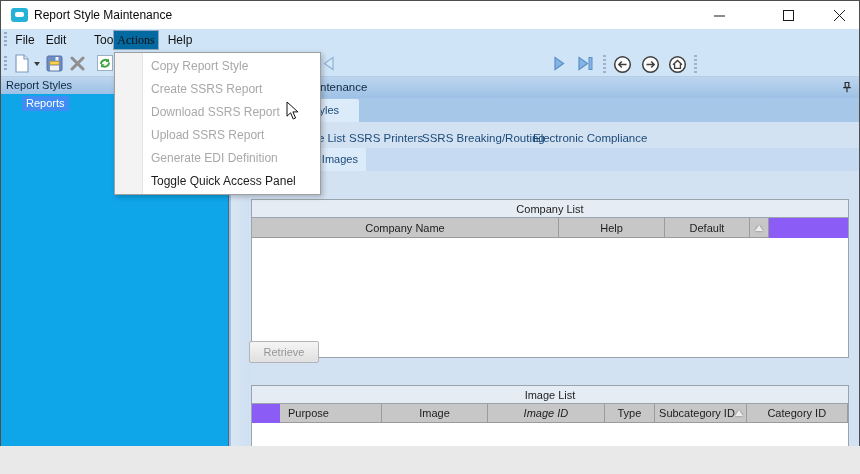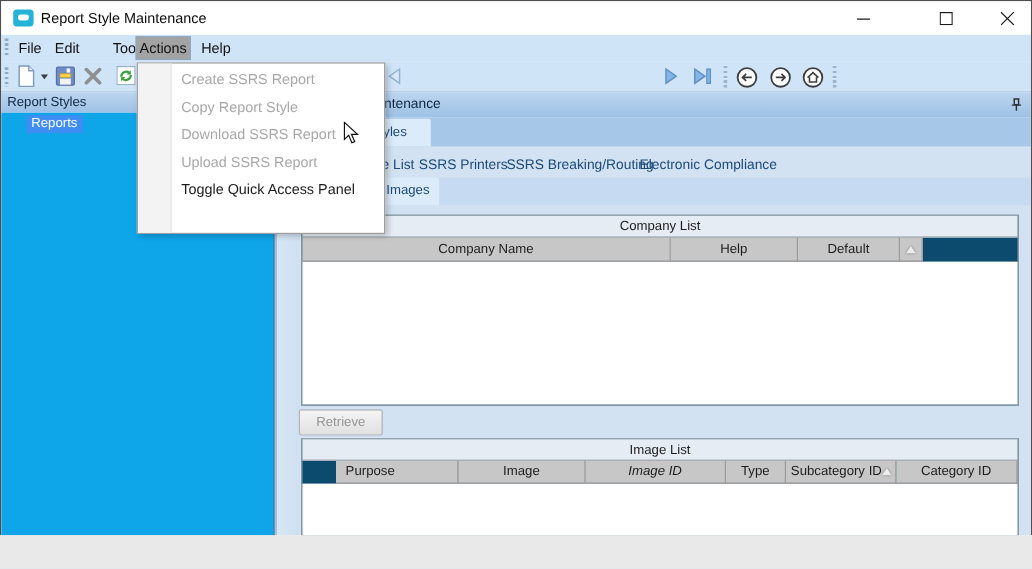--- a/index.html
+++ b/index.html
@@ -11,41 +11,41 @@
   .titlebar{left:0;top:0;width:860px;height:28px;background:#ffffff;}
   .app-icon{left:10px;top:7px;width:17px;height:14px;background:#24b3d6;border-radius:3px;}
   .app-icon span{position:absolute;left:4px;top:4px;width:9px;height:5px;background:#ffffff;border-radius:2px;}
   .title-text{left:33px;top:0;height:28px;line-height:28px;font-size:12px;color:#0a0a0a;}
   .winbtn{top:0;width:36px;height:28px;display:flex;align-items:center;justify-content:center;}
   
   .menubar{left:0;top:28px;width:860px;height:22px;background:#cfe4f7;}
   .toolbar{left:0;top:50px;width:860px;height:26px;background:#cfe4f7;border-bottom:1px solid #b6cde4;box-sizing:border-box;}
   .grip{width:3px;background:repeating-linear-gradient(to bottom,#93abc2 0 2px,transparent 2px 4px);}
   .menu-item{top:29px;height:20px;line-height:20px;font-size:12px;color:#111;text-align:center;}
-  .menu-item.open{background:#a3a3a3;border:1px solid #8fa8c0;line-height:18px;}
+  .menu-item.open{background:#0369a1;border:1px solid #8fa8c0;line-height:18px;font-family:Liberation Serif, serif;}
   .tb-sep{width:3px;background:repeating-linear-gradient(to bottom,#9db3c9 0 2px,transparent 2px 4px);}
   .combo{left:345px;top:54px;width:202px;height:19px;background:linear-gradient(#fbfbfb,#ebebeb);
     border:1px solid #8f8f8f;box-sizing:border-box;}
   .combo .caret{position:absolute;right:5px;top:7px;width:0;height:0;border-left:4px solid transparent;border-right:4px solid transparent;border-top:5px solid #3a3a3a;}
   .dd-caret{width:0;height:0;border-left:3px solid transparent;border-right:3px solid transparent;border-top:4px solid #3a3a3a;}
   
   .panel-caption{background:linear-gradient(#bcd5ef,#9dc1e5);color:#0f2743;font-size:11px;}
   .left-panel-caption{left:0;top:76px;width:228px;height:17px;line-height:17px;padding-left:5px;box-sizing:border-box;}
   .tree{left:0;top:93px;width:228px;height:381px;background:#0ea5e9;border-right:1px solid #51637d;box-sizing:border-box;}
   .tree-sel{position:absolute;left:21px;top:2px;background:#3f8cf3;color:#ffffff;font-size:11px;padding:1px 4px 2px 4px;}
   .splitter{left:228px;top:97px;width:20px;height:377px;background:linear-gradient(to right,#9fc0e2 0 2px,#d9e6f4 2px,#cfe0f1 20px);}
   
   .main-caption{left:228px;top:76px;width:632px;height:21px;line-height:21px;padding-left:6px;box-sizing:border-box;font-size:11.5px;}
   .main-content{left:228px;top:97px;width:632px;height:377px;background:#d3e2f2;}
   .tabstrip1{left:248px;top:97px;width:612px;height:24px;background:#a7c7e8;}
   .tab-active{position:absolute;background:#dcebf9;color:#1b4a7a;font-size:11px;text-align:center;border-radius:2px 2px 0 0;}
   .subtab{top:129px;height:16px;line-height:16px;font-size:11.5px;color:#1b4a7a;white-space:nowrap;}
   .tabstrip2{left:248px;top:147px;width:612px;height:23px;background:#c6dbf1;}
   
-  .group{background:#0c4a6e;border:1px solid #9aa4ac;box-sizing:border-box;}
+  .group{background:#8b5cf6;border:1px solid #9aa4ac;box-sizing:border-box;margin-top:20px;}
   .group-title{height:18px;line-height:18px;text-align:center;font-size:11px;color:#1d1d1d;background:#e6ecf4;border-bottom:1px solid #9aa4ac;box-sizing:border-box;}
   .hdr-row{display:flex;}
   .hdr-cell{background:#c7c7c7;border-right:1px solid #9b9b9b;border-bottom:1px solid #9b9b9b;box-sizing:border-box;
     font-size:11px;color:#1d1d1d;display:flex;align-items:center;justify-content:center;white-space:nowrap;overflow:hidden;}
   .hdr-cell.left{justify-content:flex-start;padding-left:8px;}
   .sort-tri{width:0;height:0;border-left:4px solid transparent;border-right:4px solid transparent;border-bottom:6px solid #ededed;filter:drop-shadow(0 0 1px #777);}
   .retrieve-btn{left:498px;top:340px;width:70px;height:22px;background:linear-gradient(#f5f5f5,#e0e0e0);
     border:1px solid #b3b3b8;border-radius:2px;box-sizing:border-box;font-size:11px;color:#969696;
     display:flex;align-items:center;justify-content:center;}
   
@@ -227,24 +227,25 @@
         <span class="sort-tri"></span>
       </div>
       <div class="hdr-cell" style="width:107px;">Category ID</div>
     </div>
     <div style="height:72px;background:#fff;"></div>
   </div>
 
   <div class="abs popup">
     <div class="gutter"></div>
     <div style="position:relative;padding-top:2px;">
+      <div class="popup-item">Copy Report Style</div>
       <div class="popup-item">Create SSRS Report</div>
-      <div class="popup-item">Copy Report Style</div>
       <div class="popup-item">Download SSRS Report</div>
       <div class="popup-item">Upload SSRS Report</div>
+      <div class="popup-item">Generate EDI Definition</div>
       <div class="popup-item enabled">Toggle Quick Access Panel</div>
     </div>
   </div>
 
   <div class="abs cursor" style="left:285px;top:100px;">
     <svg width="14" height="20" viewBox="0 0 14 20">
       <path d="M1 1 L1 15.2 L4.6 11.8 L7.2 18 L9.6 17 L6.9 10.9 L11.9 10.9 Z" fill="#ffffff" stroke="#111111" stroke-width="1"></path>
     </svg>
   </div>
 

